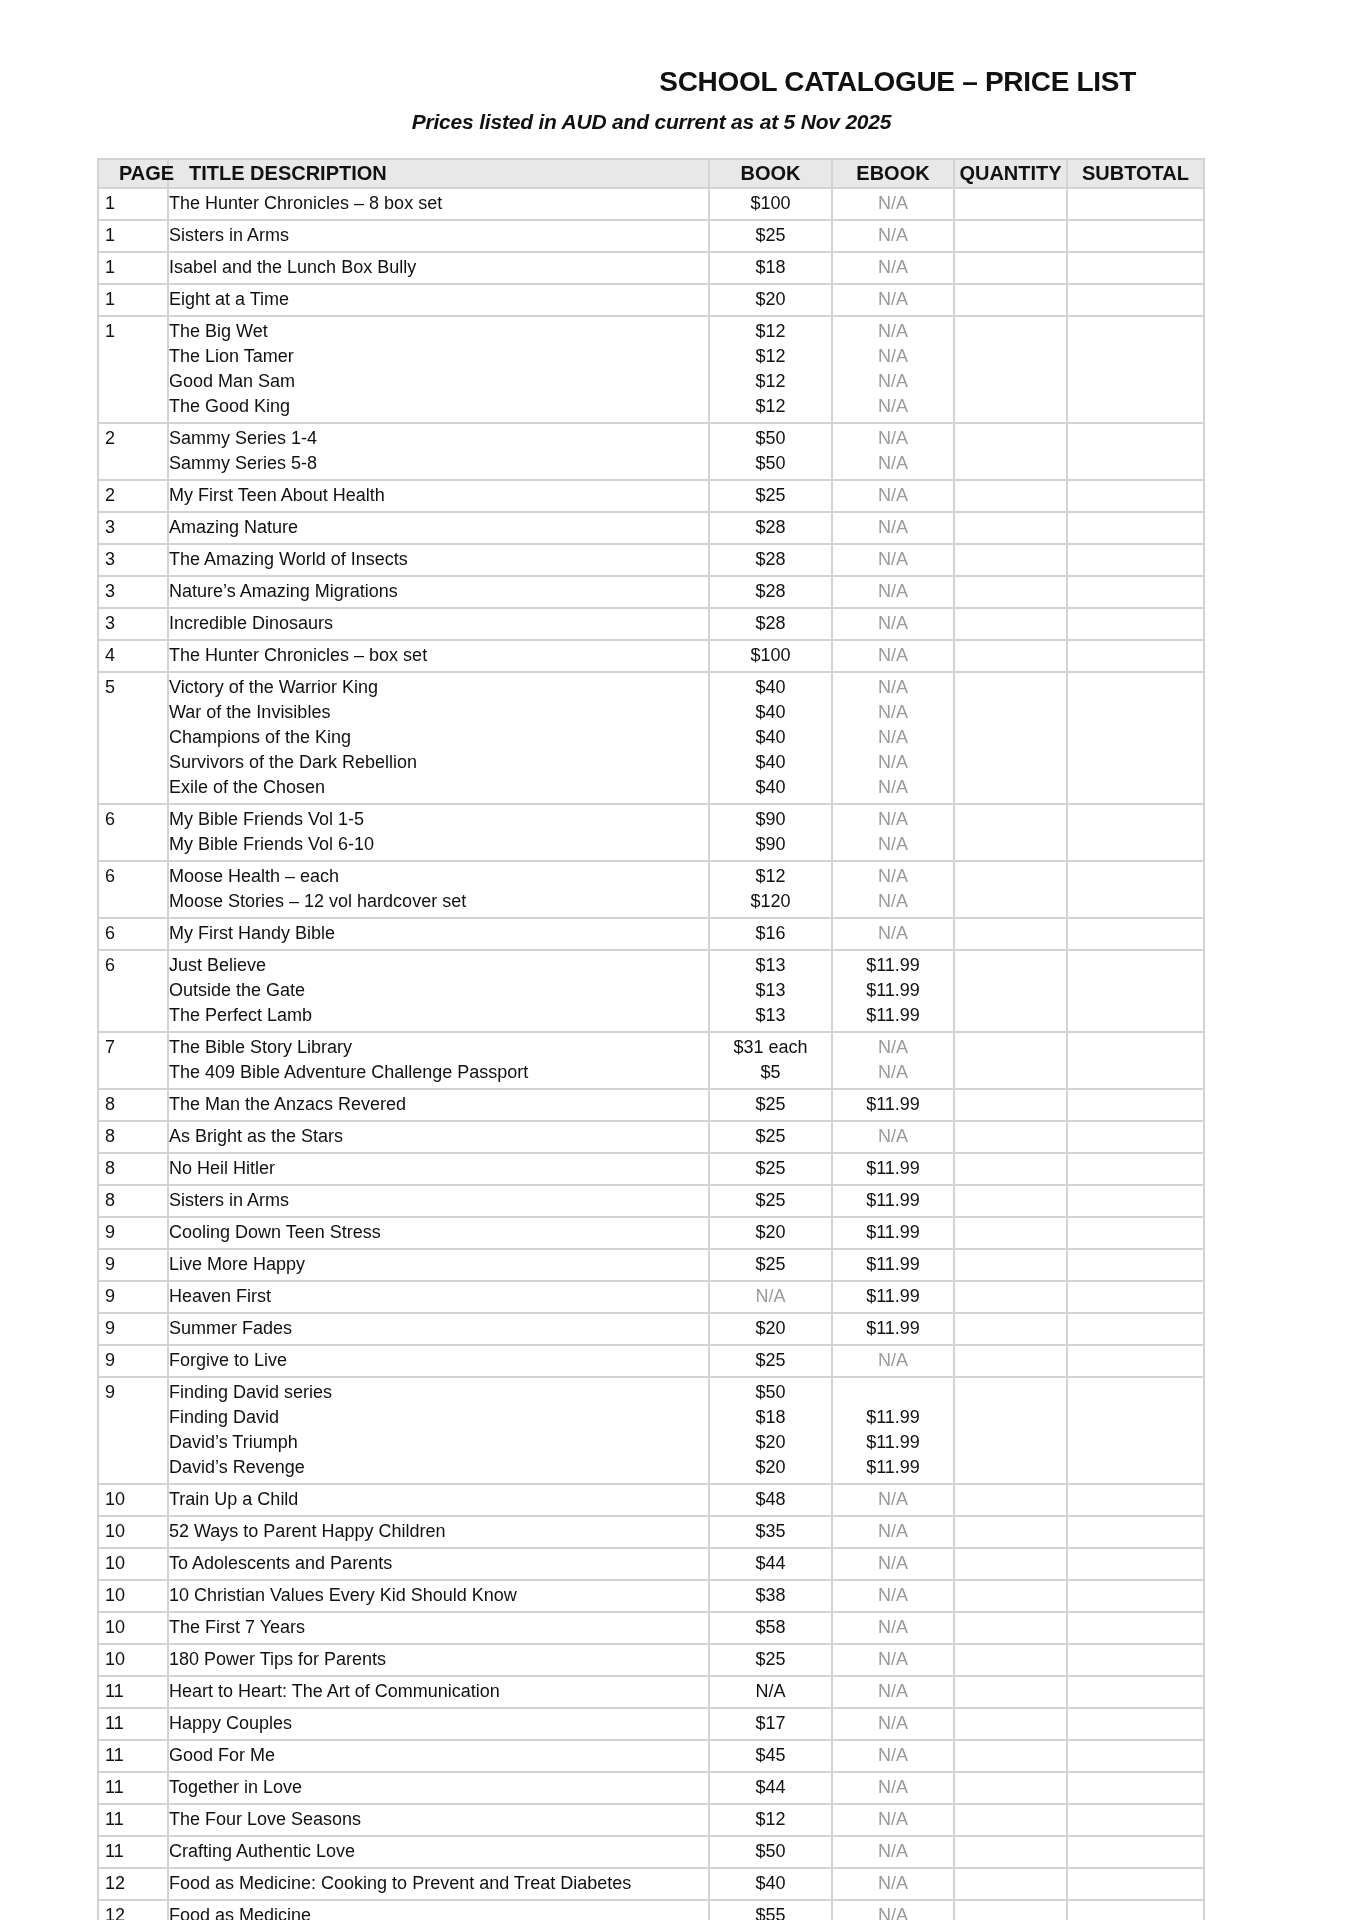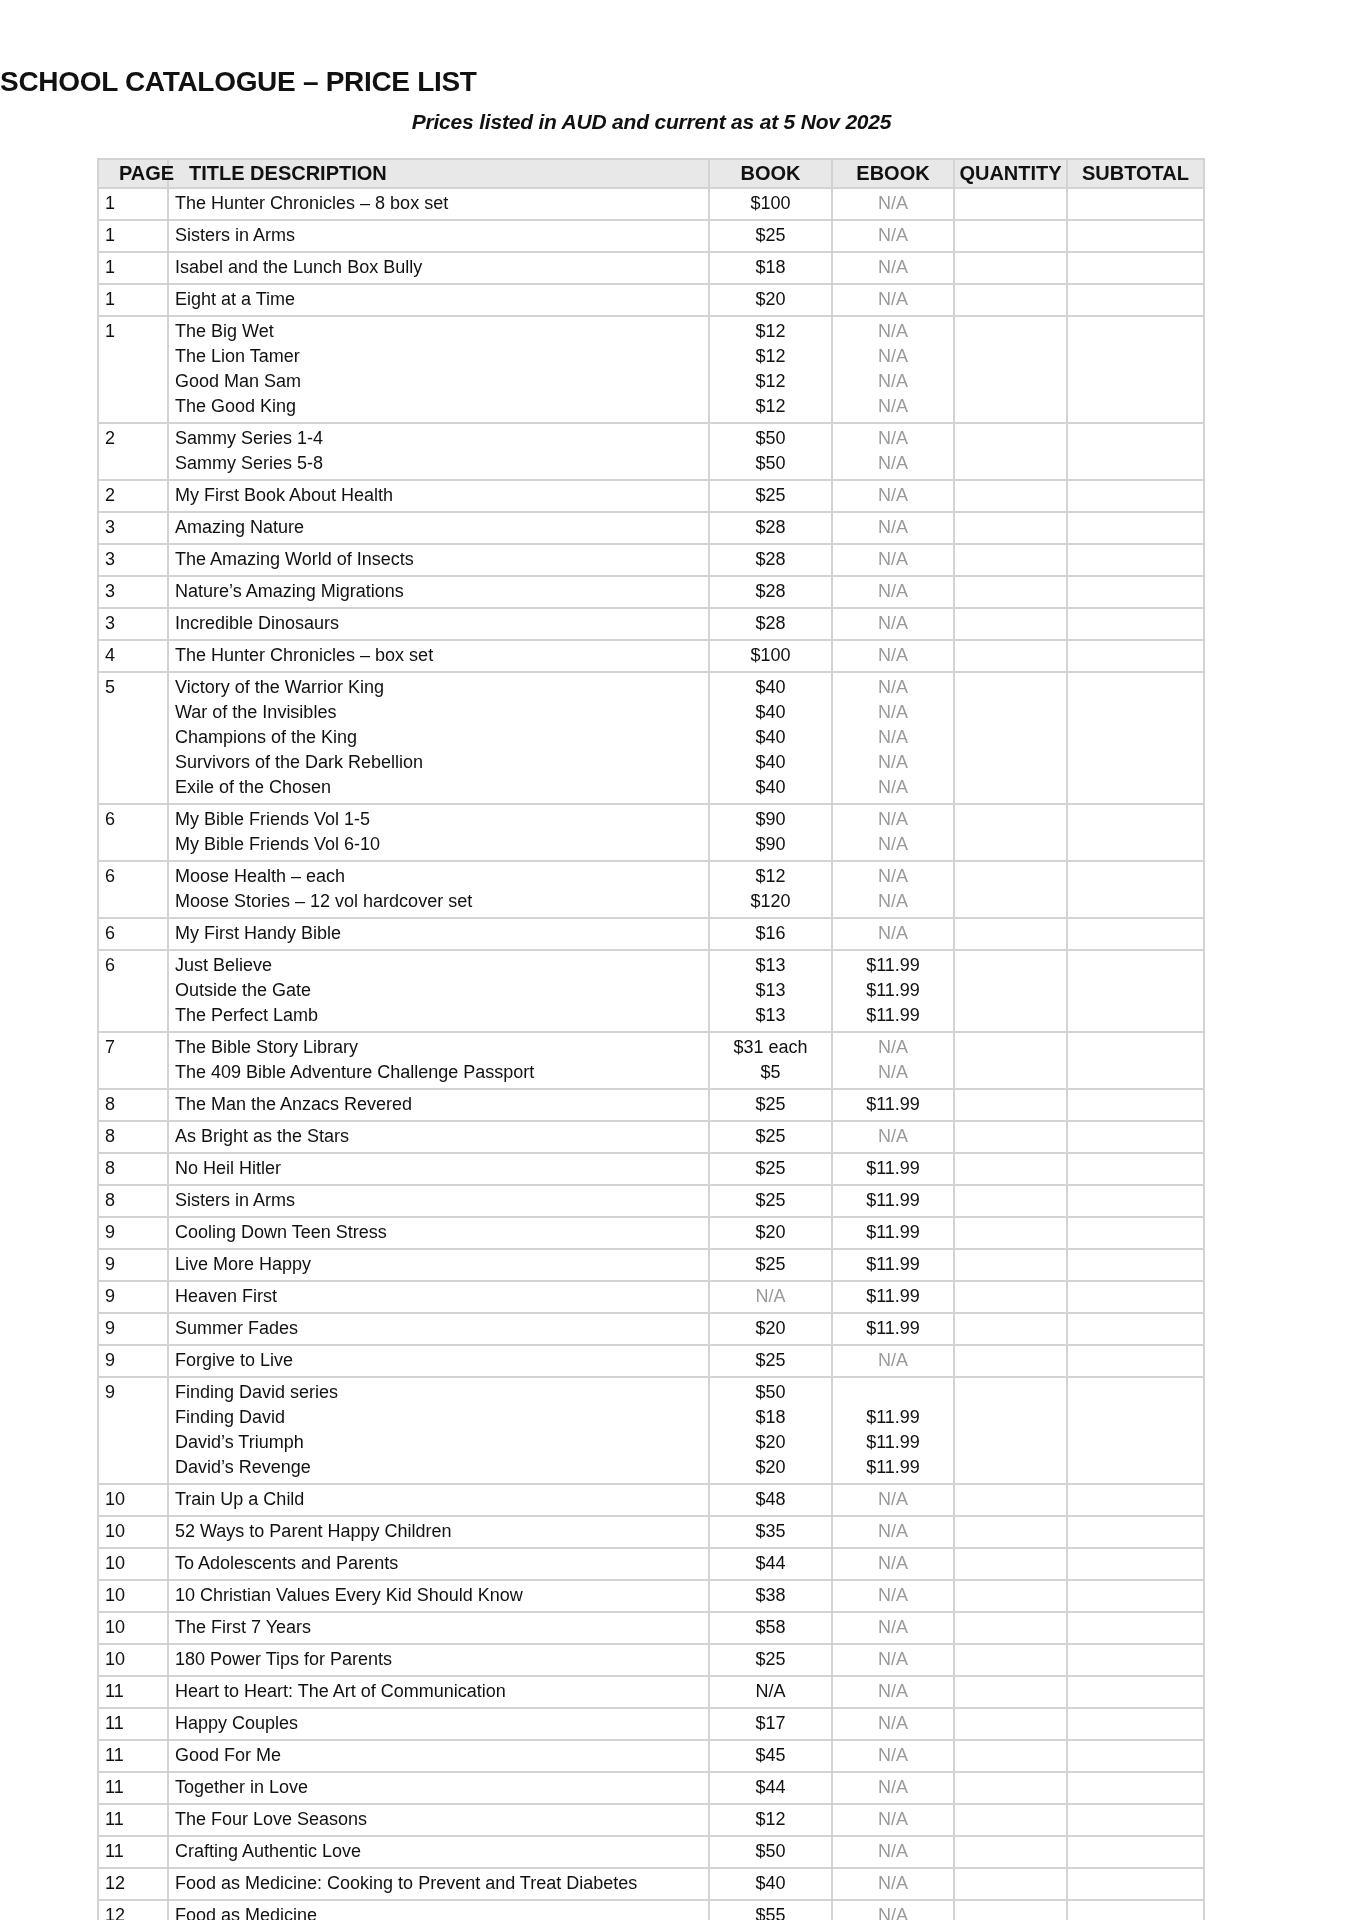--- a/index.html
+++ b/index.html
@@ -1,28 +1,28 @@
 <!DOCTYPE html>
 <html><head>
 <meta charset="utf-8">
 <style>
   html, body { margin: 0; padding: 0; background: #ffffff; }
   body { width: 1357px; height: 1920px; position: relative; font-family: "Liberation Sans", sans-serif; color: #111; }
-  .title { position: absolute; top: 66px; left: 0; width: 1136px; text-align: left; font-size: 28px; font-weight: bold; letter-spacing: -0.3px; }
+  .title { position: absolute; top: 66px; left: 0; width: 1136px; text-align: right; font-size: 28px; font-weight: bold; letter-spacing: -0.3px; }
   .subtitle { position: absolute; top: 110px; left: 0; width: 1303px; text-align: center; font-size: 21px; font-weight: bold; font-style: italic; letter-spacing: -0.2px; }
   table { position: absolute; top: 158px; left: 97px; width: 1106px; border-collapse: collapse; table-layout: fixed; }
   col.c-page { width: 70px; } col.c-title { width: 541px; } col.c-book { width: 123px; }
   col.c-ebook { width: 122px; } col.c-qty { width: 113px; } col.c-sub { width: 137px; }
   th, td { border: 2px solid #d3d3d3; padding: 0; vertical-align: top; }
   th { background: #e8e8e8; font-size: 20px; font-weight: bold; height: 27px; line-height: 27px; }
   th.left { text-align: left; padding-left: 20px; }
   td { font-size: 18px; padding-top: 2px; padding-bottom: 3px; }
   td .ln { display: block; height: 25px; line-height: 25px; white-space: nowrap; }
   td.page { padding-left: 6px; }
-  td.ttl { padding-left: 6px; }
+  td.ttl { padding-left: 0; }
   td.num { text-align: center; }
   .gray { color: #9a9a9a; }
 </style>
 </head>
 <body>
 
 <div class="title">SCHOOL CATALOGUE – PRICE LIST</div>
 <div class="subtitle">Prices listed in AUD and current as at 5 Nov 2025</div>
 
 <table>
@@ -151,21 +151,21 @@
           <span class="ln gray">N/A</span>
         </td>
         <td class="num"></td>
         <td class="num"></td>
       </tr>
       <tr>
         <td class="page">
           <span class="ln">2</span>
         </td>
         <td class="ttl">
-          <span class="ln">My First Book About Health</span>
+          <span class="ln">My First Teen About Health</span>
         </td>
         <td class="num">
           <span class="ln">$25</span>
         </td>
         <td class="num">
           <span class="ln gray">N/A</span>
         </td>
         <td class="num"></td>
         <td class="num"></td>
       </tr>

